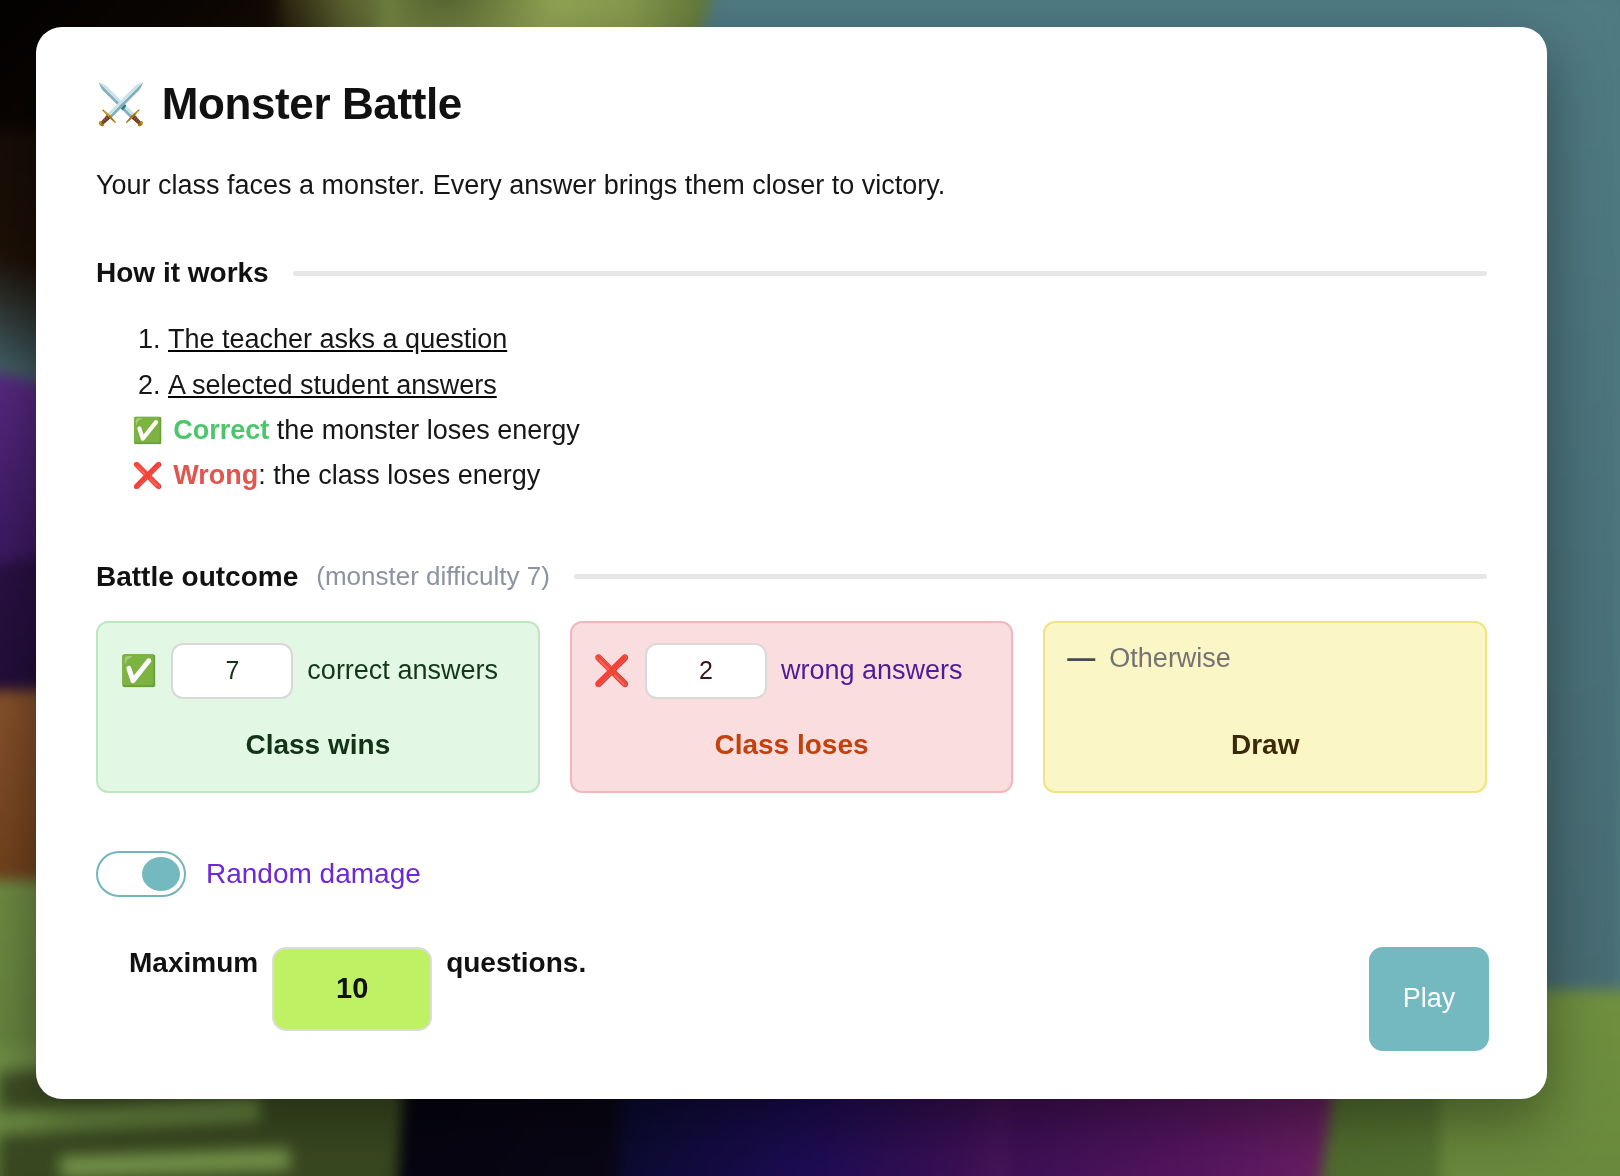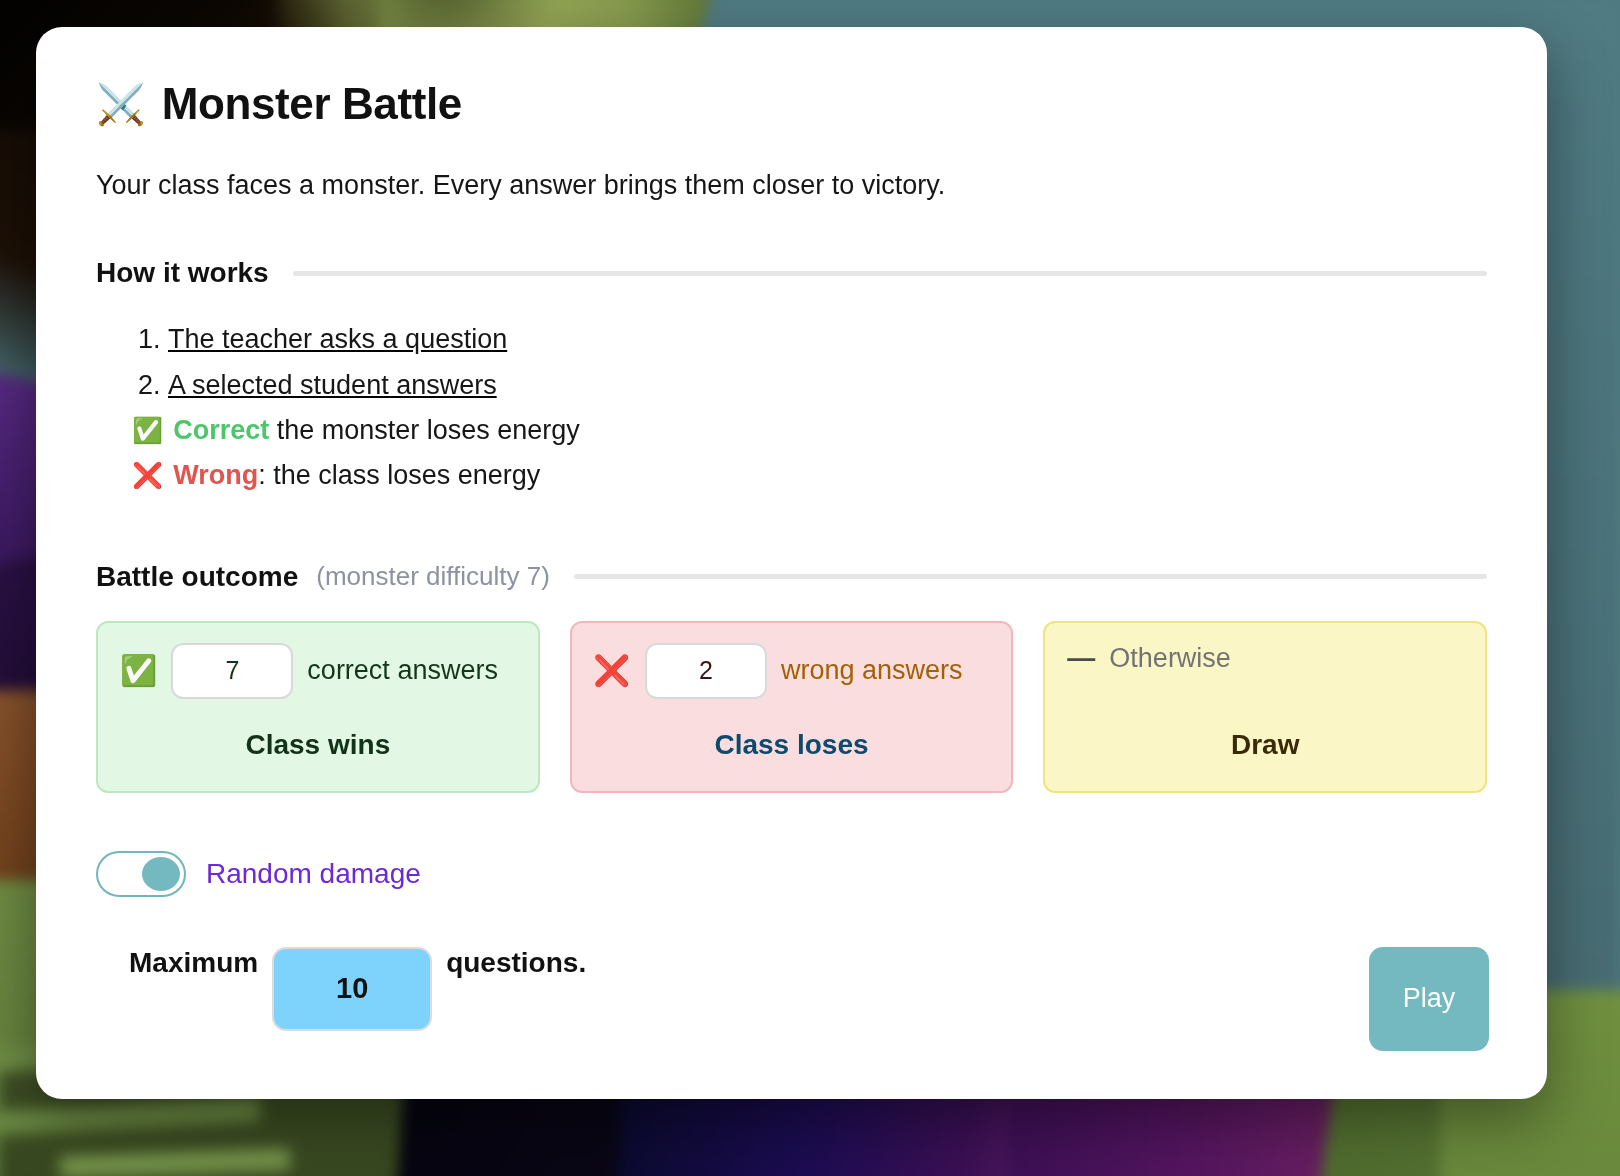--- a/index.html
+++ b/index.html
@@ -262,32 +262,32 @@
     outline: none;
   }
   .card-green .num-input { color: #123318; }
   .card-red   .num-input { color: #3a1412; }
 
   .card-label {
     font-size: 27px;
     white-space: nowrap;
   }
   .card-green .card-label { color: #14361b; }
-  .card-red   .card-label { color: #a16207; }
+  .card-red   .card-label { color: #4c1d95; }
   .card-yellow .card-label { color: #737373; }
 
   .card-result {
     margin-top: auto;
     text-align: center;
     font-size: 28px;
     font-weight: bold;
     padding-bottom: 4px;
   }
   .card-green .card-result  { color: #123318; }
-  .card-red   .card-result  { color: #0c4a6e; }
+  .card-red   .card-result  { color: #c2410c; }
   .card-yellow .card-result { color: #3b2a09; }
 
   
   .toggle-row {
     display: flex;
     align-items: center;
     gap: 20px;
     margin-bottom: 50px;
   }
   .toggle {
@@ -325,21 +325,21 @@
     font-size: 28px;
     font-weight: bold;
     color: #111111;
     white-space: nowrap;
   }
   .max-input {
     width: 160px;
     height: 84px;
     border: 2px solid #dcdcdc;
     border-radius: 14px;
-    background: #7dd3fc;
+    background: #bef264;
     font-family: "Liberation Sans", sans-serif;
     font-size: 29px;
     font-weight: bold;
     text-align: center;
     color: #111111;
     outline: none;
   }
   .spacer { flex: 1; }
   .play-btn {
     width: 120px;

